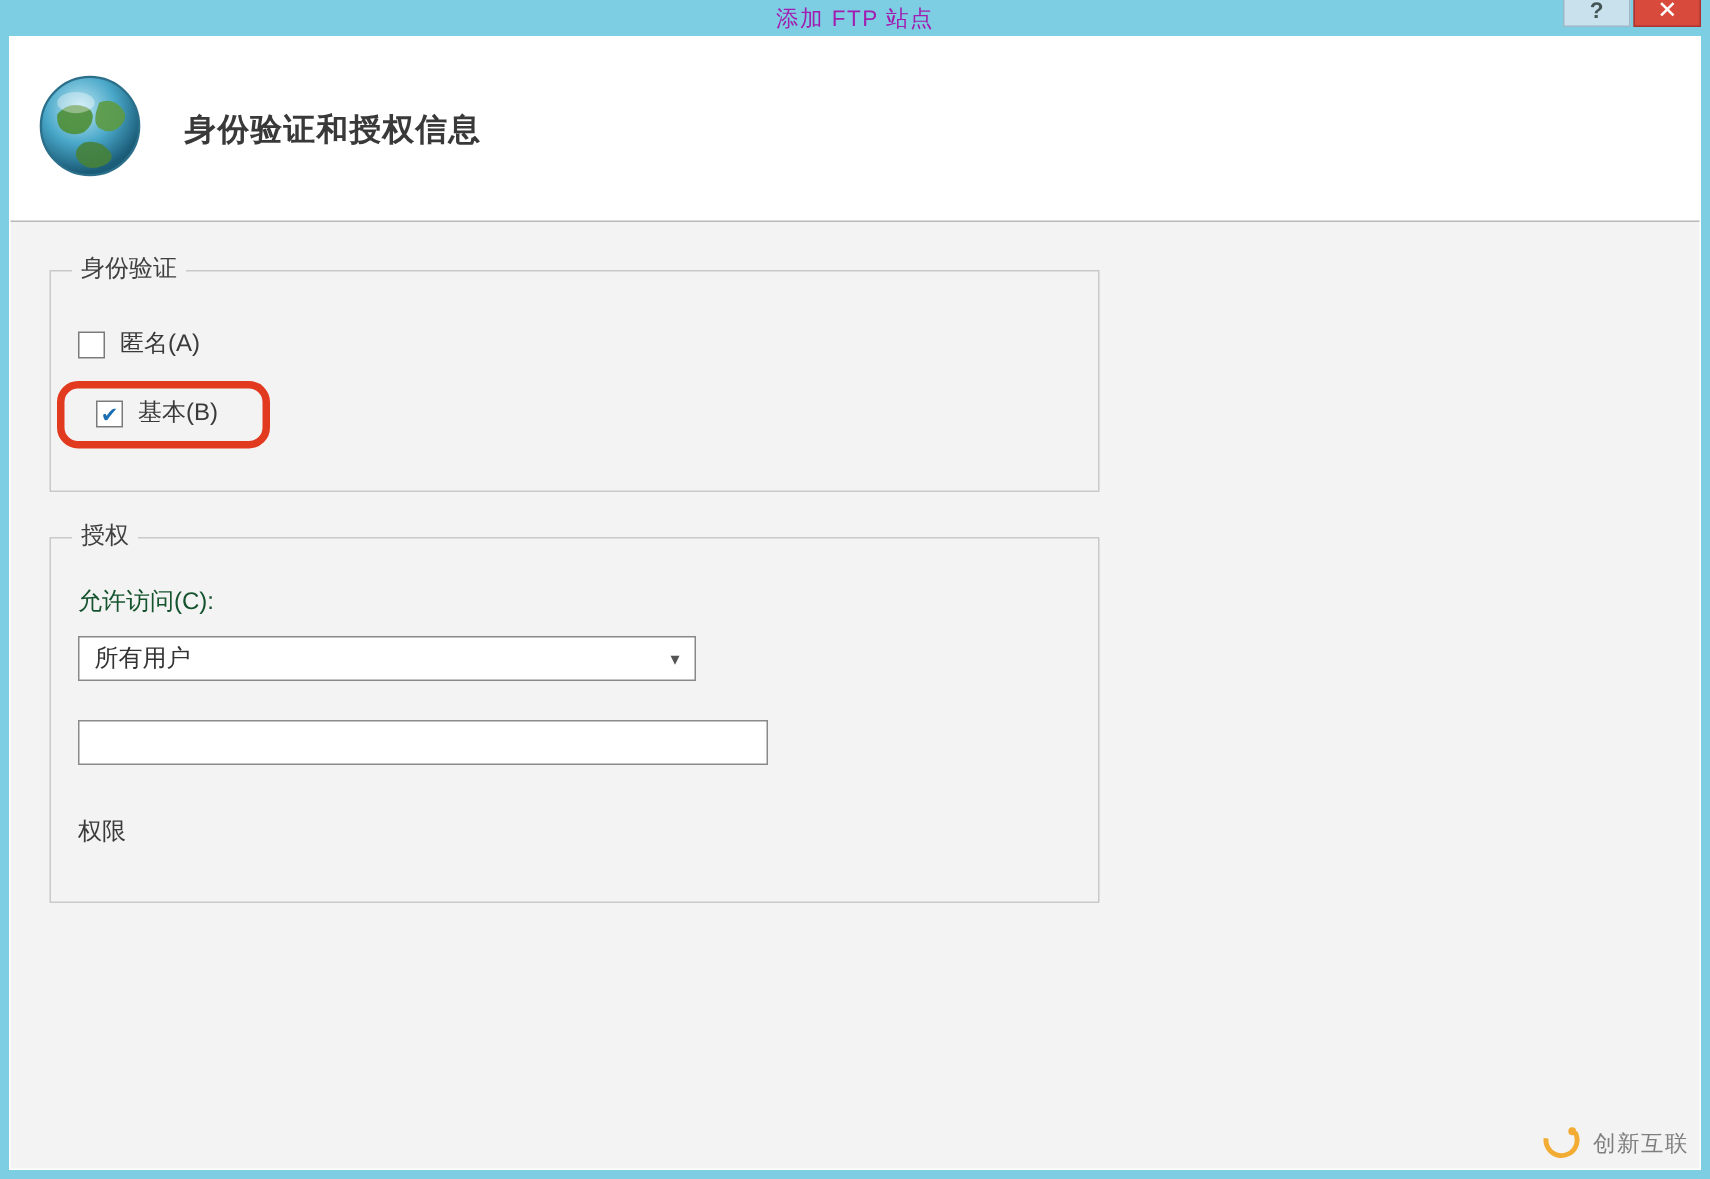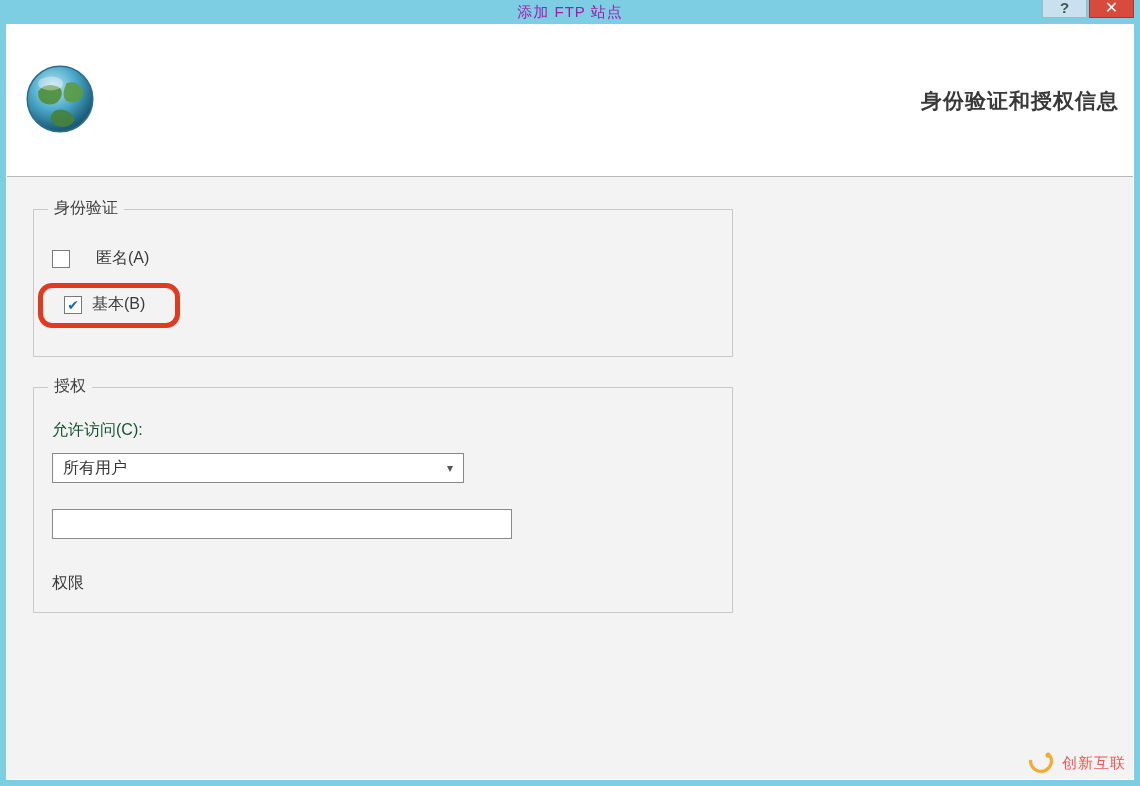--- a/index.html
+++ b/index.html
@@ -70,22 +70,21 @@
       display: flex;
       flex-direction: column;
     }
     .header-band {
       background: #fff;
       border-bottom: 1px solid #b8b8b8;
       padding: 10px 14px 10px 14px;
       display: flex;
       align-items: center;
       gap: 24px;
-      height: 152px;
-      justify-content: space-between;
+      height: 123px;
     }
     .globe-icon {
       width: 78px;
       height: 78px;
     }
     .page-heading {
       font-size: 21px;
       color: #393939;
       font-weight: 600;
       letter-spacing: 1px;
@@ -107,21 +106,21 @@
       top: -12px;
       left: 14px;
       background: #f3f3f3;
       padding: 0 6px;
       font-size: 16px;
       color: #404040;
     }
     .checkbox-row {
       display: flex;
       align-items: center;
-      gap: 26px;
+      gap: 10px;
       margin-top: 18px;
     }
     .checkbox-row:first-of-type {
       margin-top: 10px;
     }
     .cbox {
       width: 18px;
       height: 18px;
       border: 1px solid #7a7a7a;
       background: #fff;
@@ -143,21 +142,21 @@
       border: 5px solid #e23a1f;
       border-radius: 14px;
       padding: 6px 30px 8px 21px;
       display: inline-flex;
       align-items: center;
       gap: 10px;
       margin-left: -14px;
       margin-top: 14px;
     }
     .fieldset.authz {
-      padding-bottom: 12px;
+      padding-bottom: 30px;
       margin-bottom: 0;
     }
     .sub-label {
       font-size: 16px;
       color: #14532d;
       margin-top: 12px;
       margin-bottom: 12px;
     }
     .dropdown {
       width: 412px;
@@ -197,21 +196,21 @@
       align-items: center;
       gap: 8px;
       opacity: 0.9;
     }
     .wm-icon {
       width: 26px;
       height: 26px;
     }
     .wm-text {
       font-size: 15px;
-      color: #ef4444;
+      color: #737373;
       letter-spacing: 1px;
     }
   </style>
 </head>
 <body>
 
 <div class="window-outer">
 
   <div class="titlebar">
     <span class="titlebar-title">添加 FTP 站点</span>

